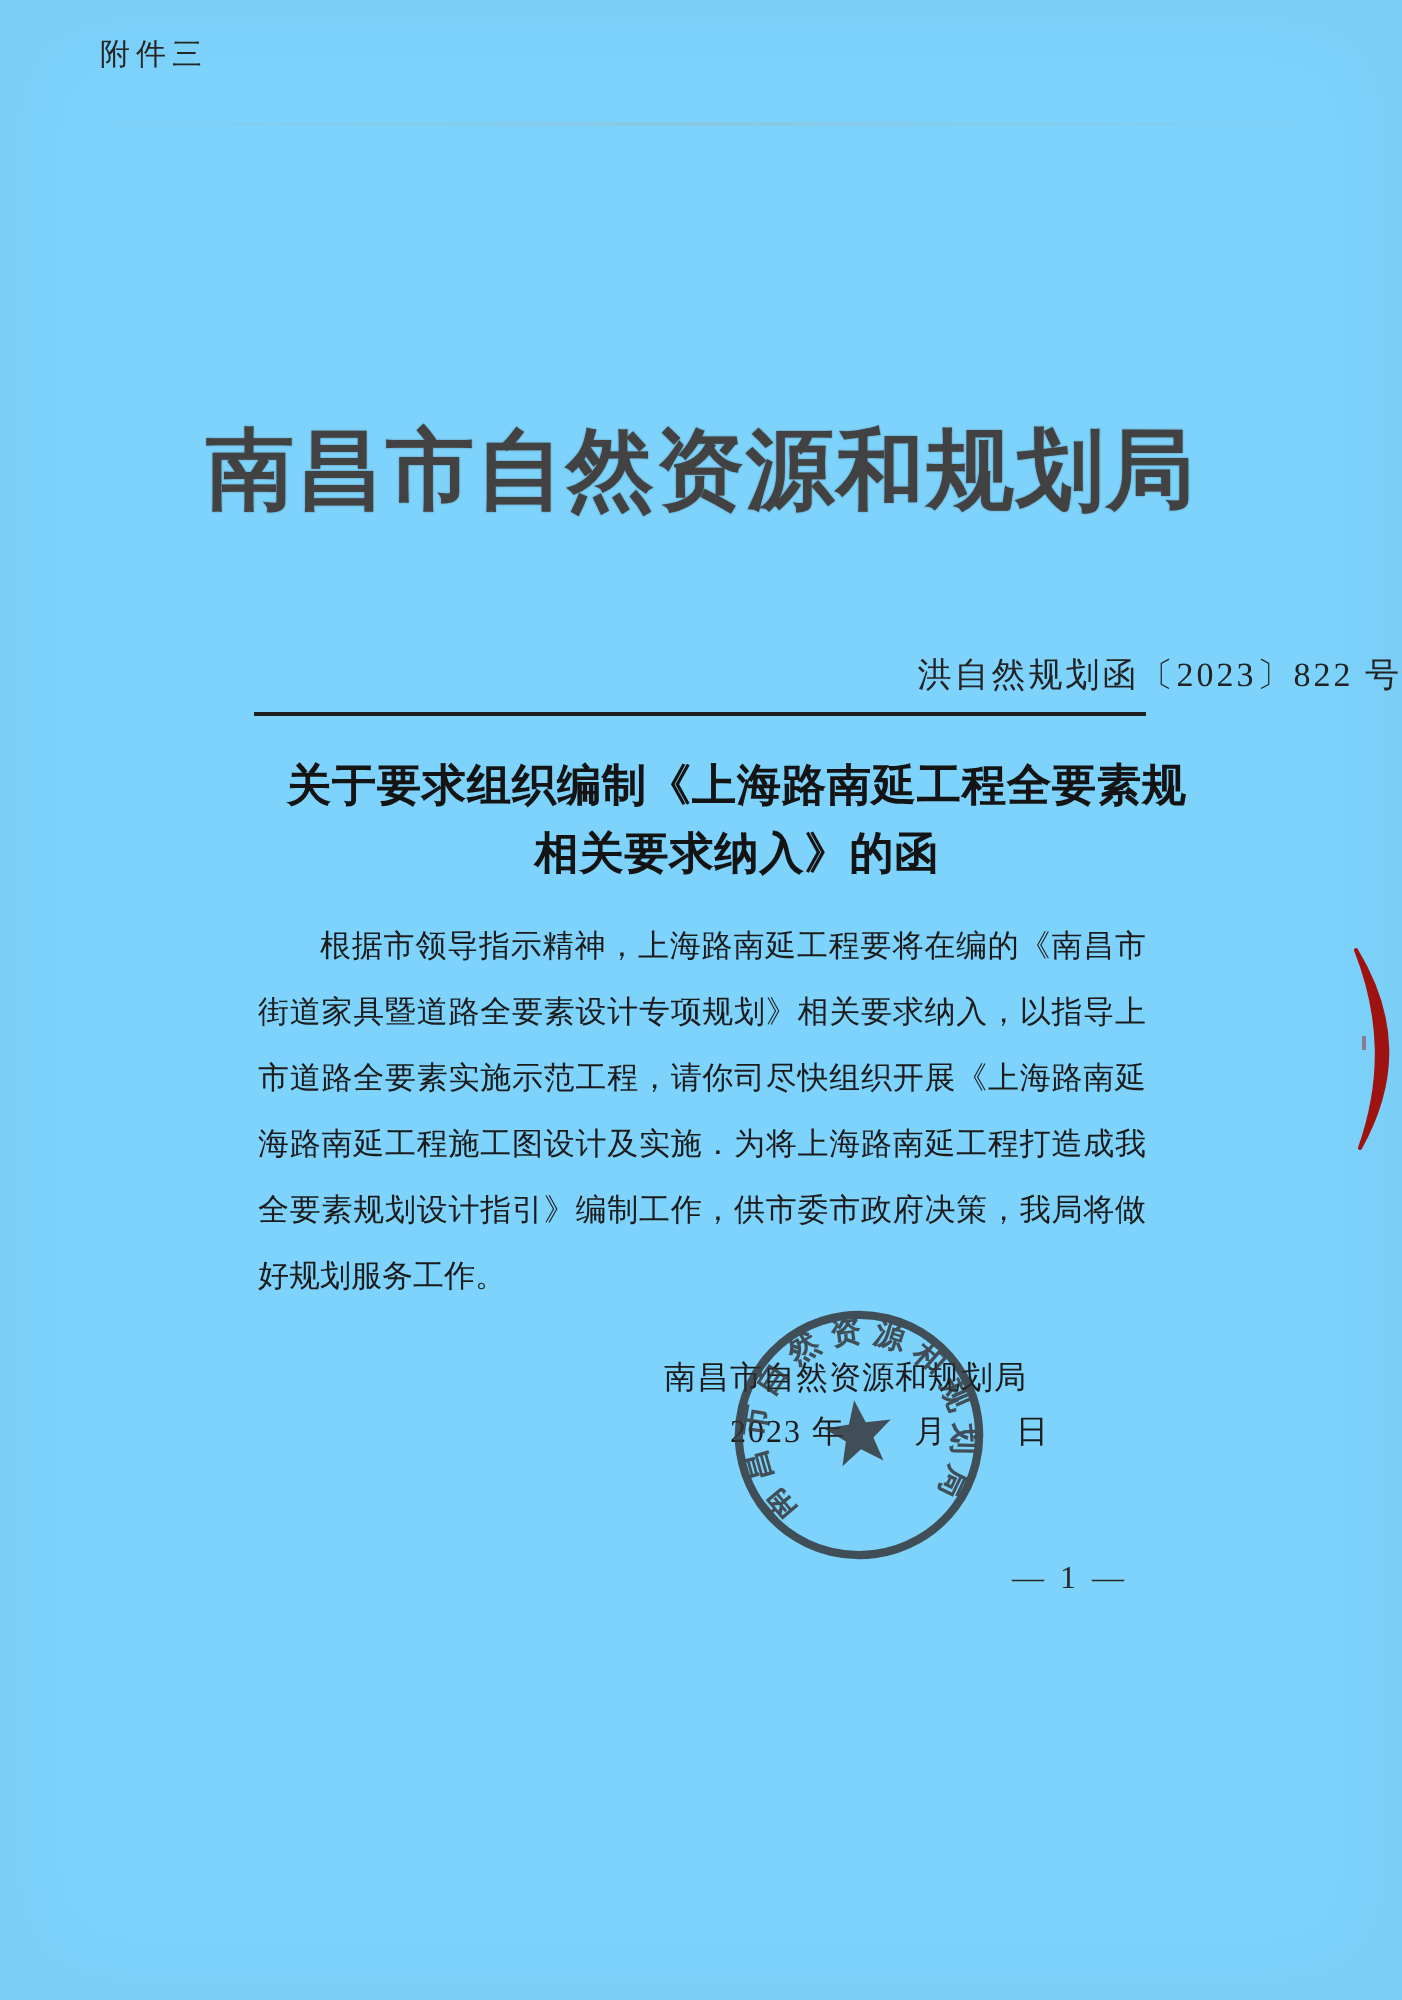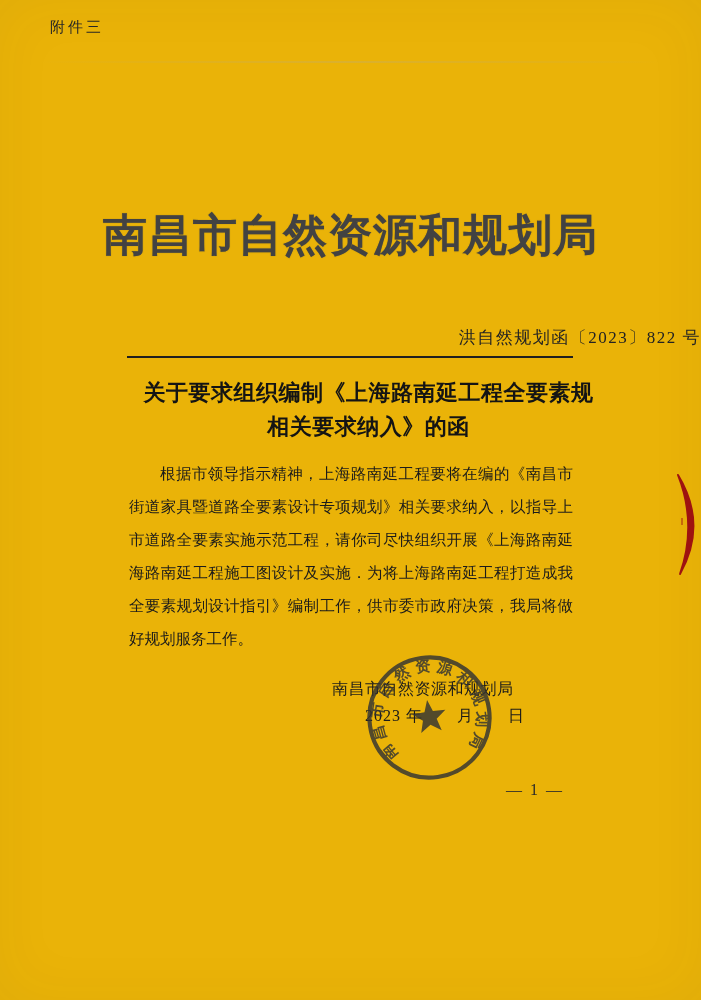--- a/index.html
+++ b/index.html
@@ -1,20 +1,20 @@
 <!DOCTYPE html>
 <html><head>
 <meta charset="utf-8">
 <style>
   html,body{margin:0;padding:0;background:#e8e8e6;}
   .page{
     position:relative;
     width:701px;height:1000px;
     margin:0 auto;
-    background:#eab308;
+    background:#7dd3fc;
     overflow:hidden;
     box-shadow:inset 0 0 60px rgba(60,55,45,0.05);
     font-family:"Liberation Serif","DejaVu Serif",serif;
     color:#1d1d1d;
   }
   .attachment{
     position:absolute;left:50px;top:18px;
     font-size:15px;letter-spacing:3px;color:#262626;
   }
   .scan-crease{

